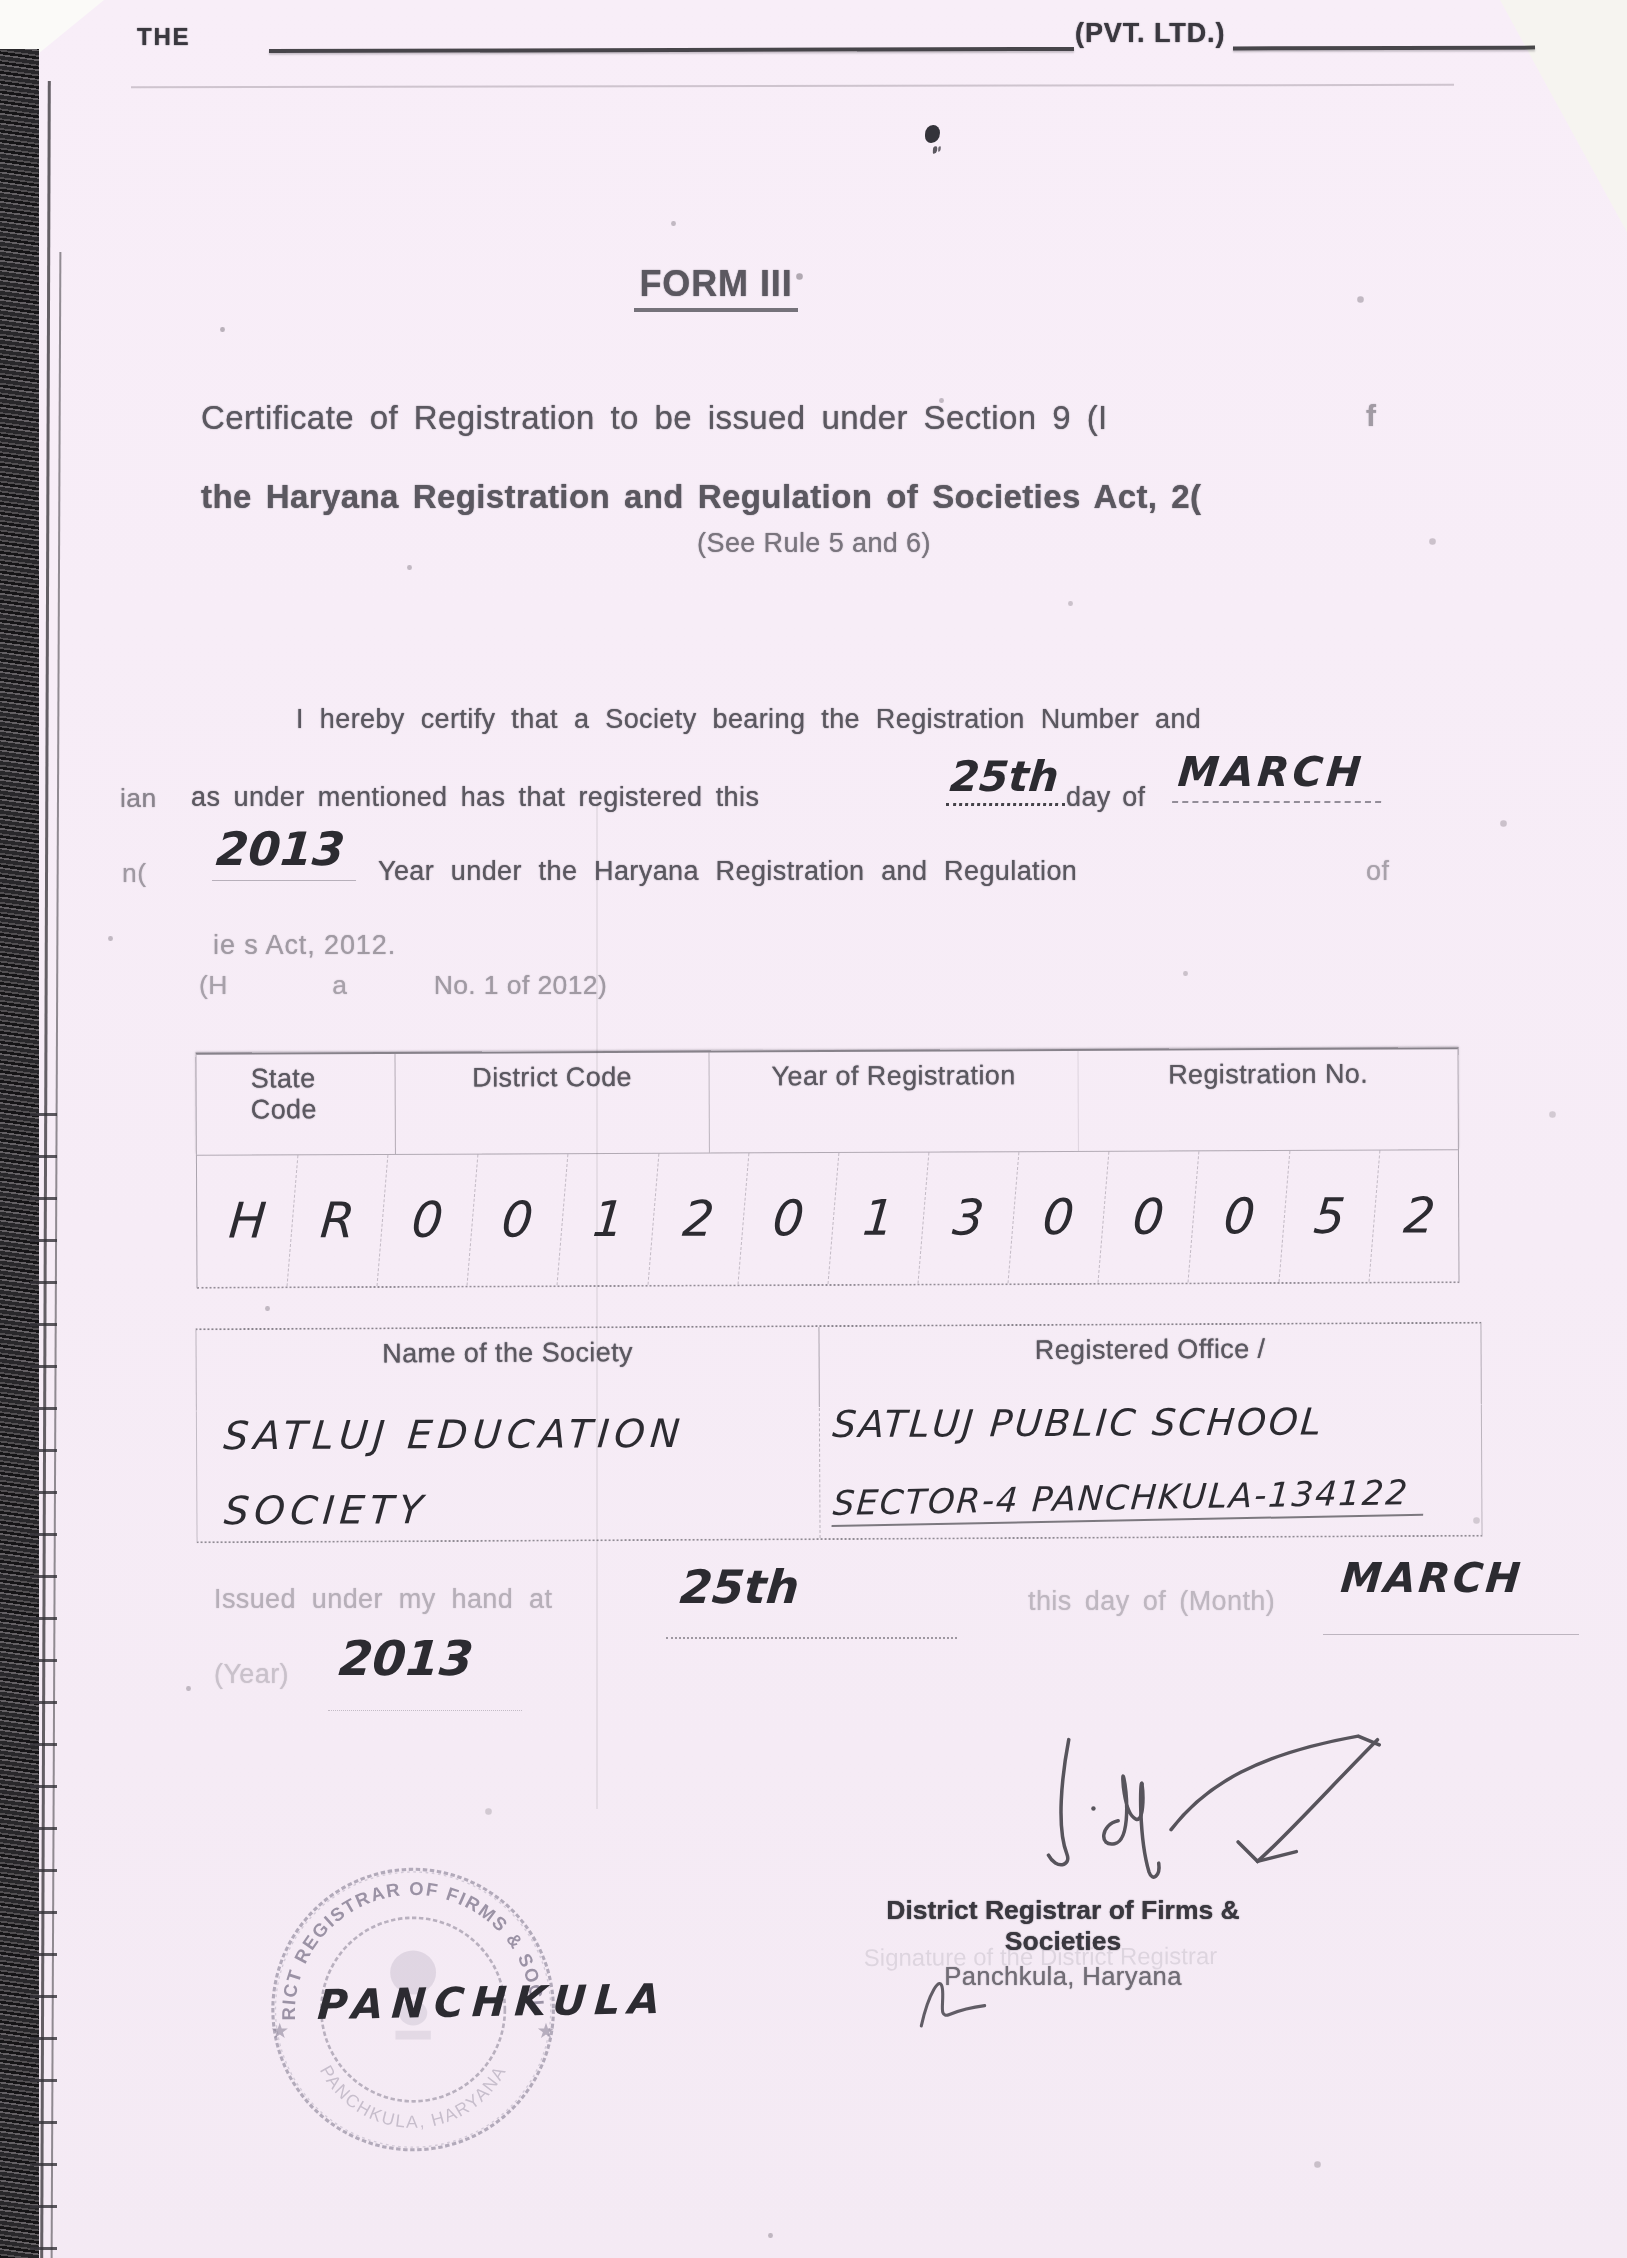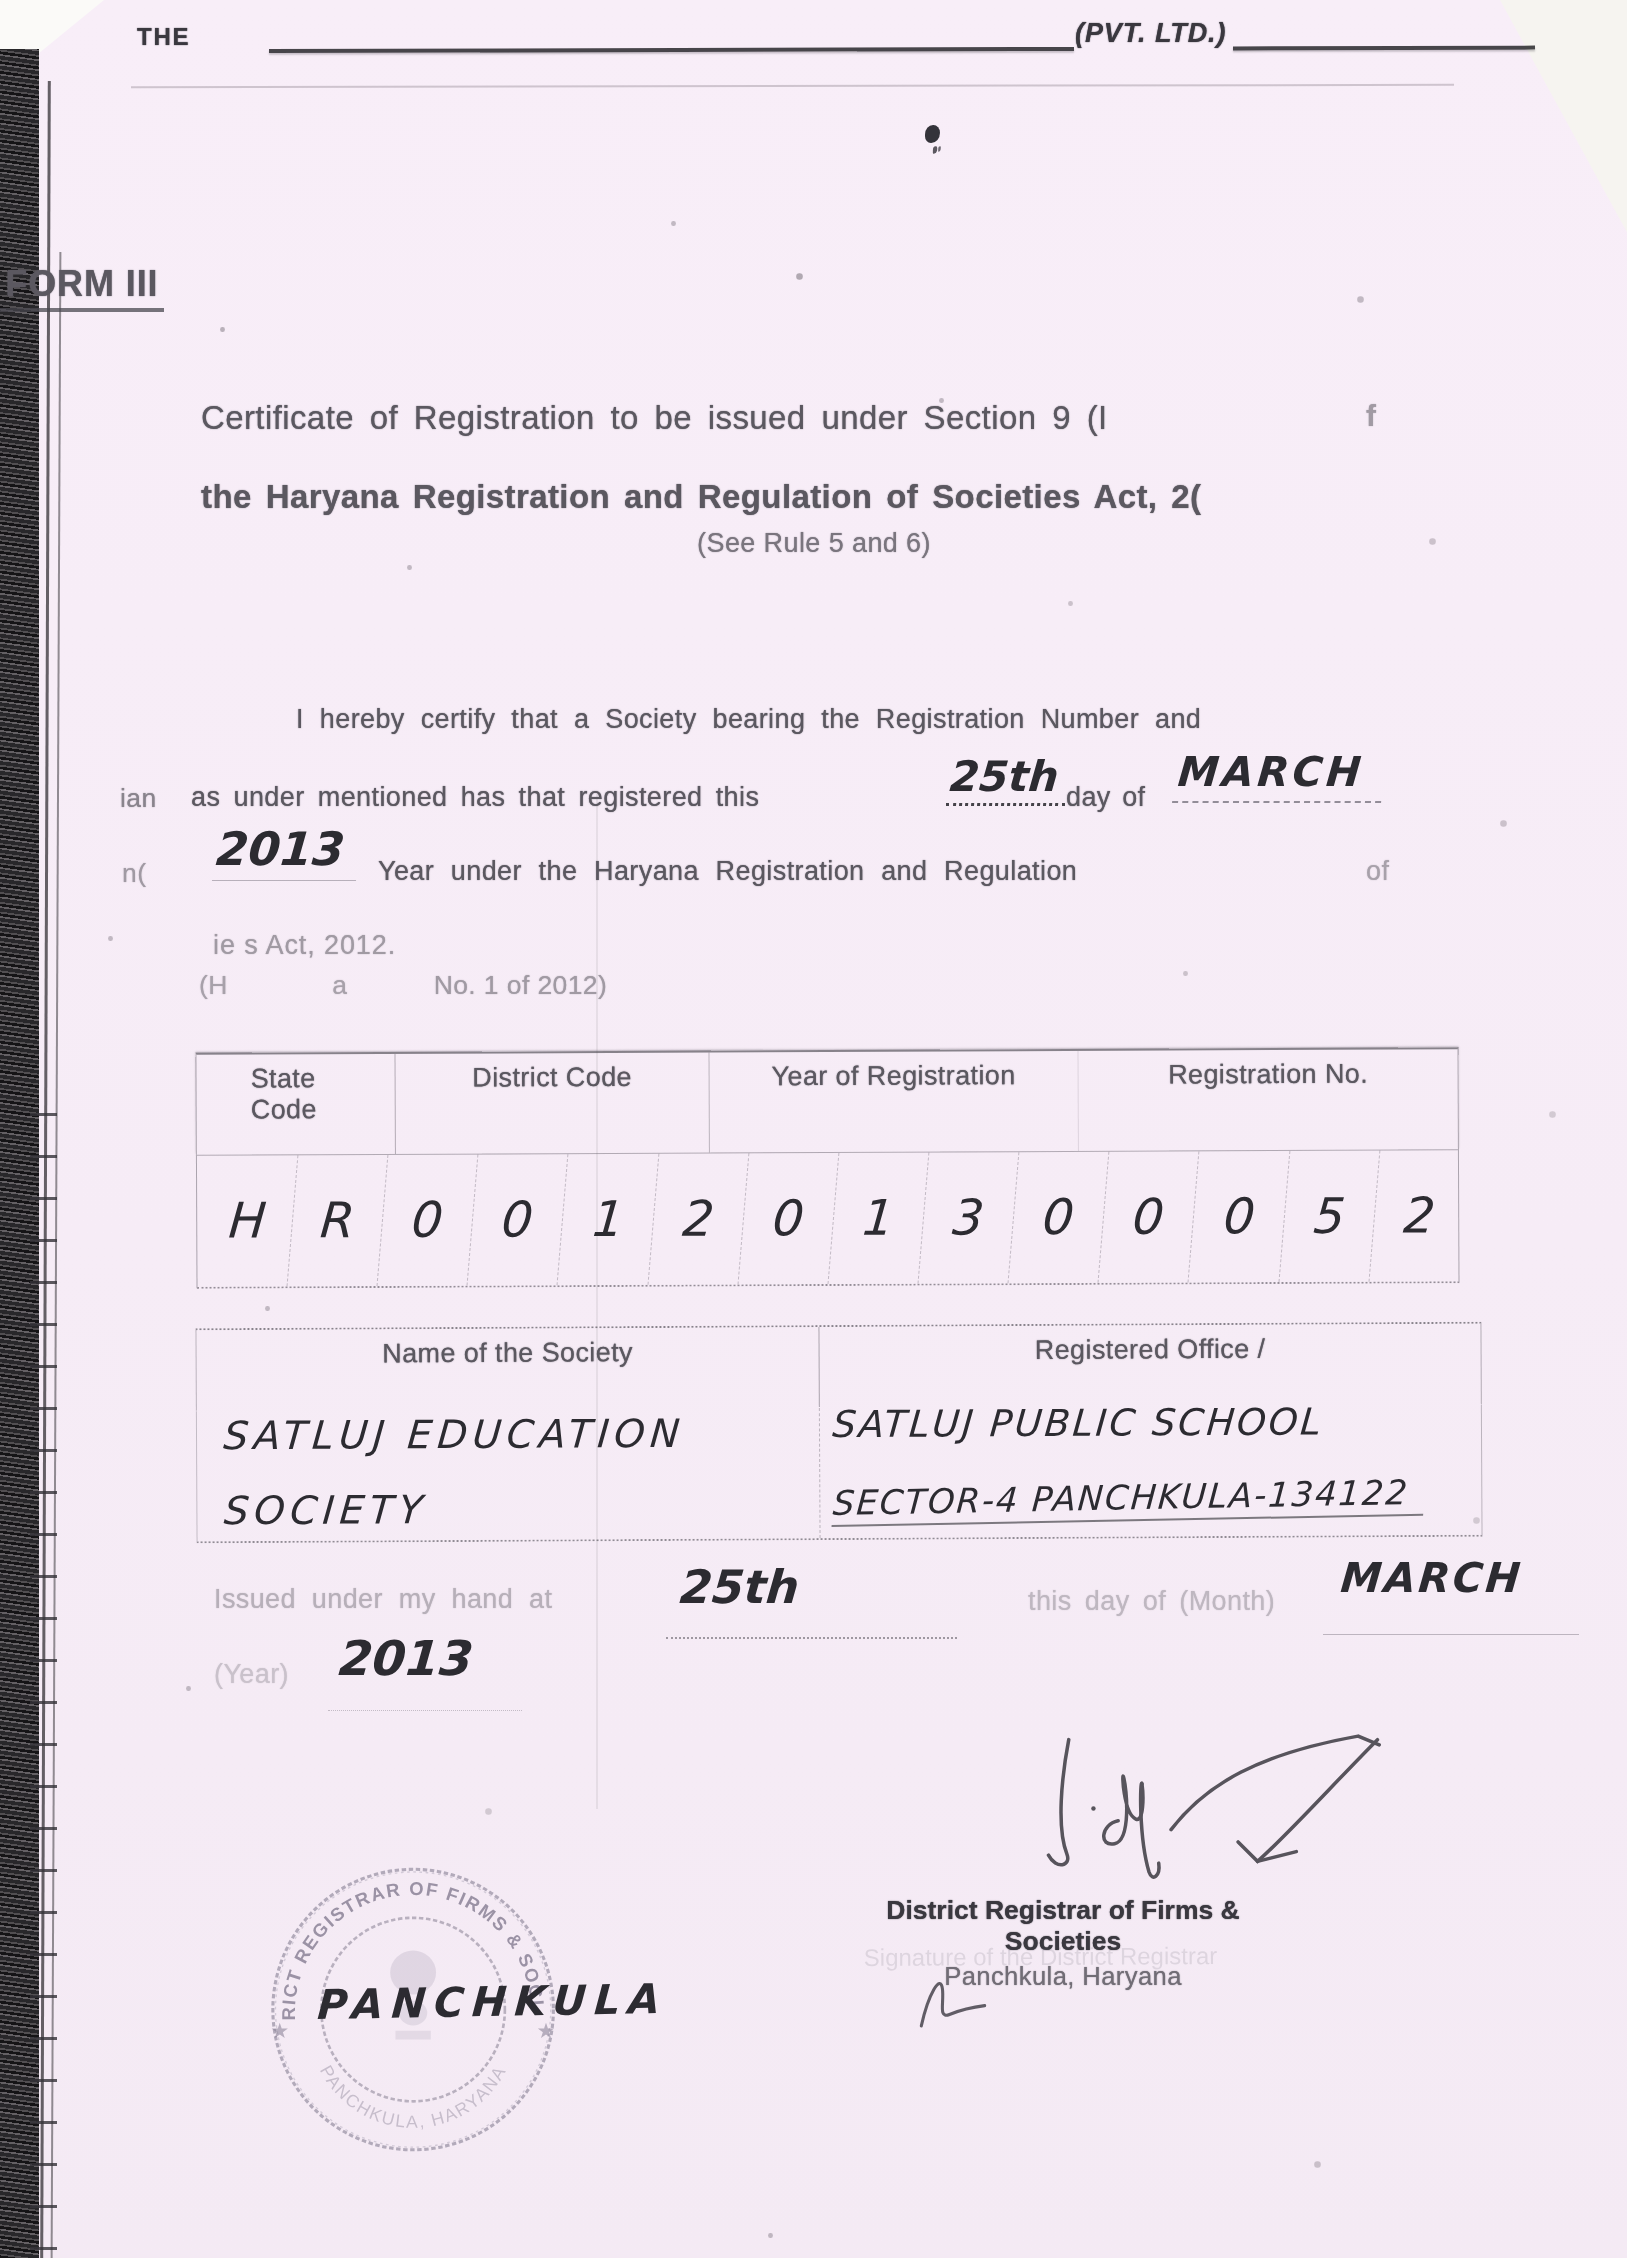--- a/index.html
+++ b/index.html
@@ -76,25 +76,25 @@
   <div class="abs edge-strip"></div>
   <div class="abs edge-line" style="left:44px;top:81px;width:2.6px;height:2177px;transform:rotate(.2deg);"></div>
   <div class="abs edge-line" style="left:55px;top:252px;width:1.8px;height:2006px;opacity:.7;transform:rotate(.25deg);"></div>
   <div class="abs edge-ticks"></div>
   <div class="abs speckles"></div>
   <div class="abs crease" style="left:596px;top:794px;width:1.8px;height:1015px;"></div>
   <div class="abs ink-blot"></div>
 
   <div class="abs stamped-dark" style="left:137px;top:23px;font-size:24px;font-weight:bold;letter-spacing:1.8px;">THE</div>
   <div class="abs rule" style="left:269px;top:48px;width:805px;height:3.5px;transform:rotate(-.15deg);"></div>
-  <div class="abs stamped-dark" style="left:1075px;top:17.6px;font-size:27px;font-weight:bold;letter-spacing:0.9px;font-style:italic;">(PVT. LTD.)</div>
+  <div class="abs stamped-dark" style="left:1075px;top:17.6px;font-size:27px;font-weight:bold;letter-spacing:0.9px;">(PVT. LTD.)</div>
   <div class="abs rule" style="left:1233px;top:46px;width:302px;height:3.5px;transform:rotate(-.15deg);"></div>
   <div class="abs faint-rule" style="left:131px;top:85px;width:1323px;height:1.8px;transform:rotate(-.1deg);"></div>
 
-  <div class="abs" style="left:0;top:263px;width:1432px;text-align:left;">
+  <div class="abs" style="left:0;top:263px;width:1432px;text-align:center;">
     <span class="stamped" style="font-size:36px;font-weight:bold;letter-spacing:0.9px;border-bottom:4.4px solid rgba(74,72,80,.75);padding:0 5.3px 3.5px 5.3px;">FORM III</span>
   </div>
 
   <div class="abs stamped" style="left:201px;top:399px;width:1235px;font-size:33px;font-weight:normal;word-spacing:6.2px;">Certificate of Registration to be issued under Section 9 (I</div>
   <div class="abs stamped" style="left:1366px;top:399px;font-size:30px;font-weight:bold;opacity:.55;">f</div>
   <div class="abs stamped" style="left:201px;top:478px;width:1235px;font-size:33px;font-weight:bold;word-spacing:4.4px;">the Haryana Registration and Regulation of Societies Act, 2(</div>
 
   <div class="abs stamped" style="left:0;top:528px;width:1628px;text-align:center;font-size:27px;opacity:.8;">(See Rule 5 and 6)</div>
 
 

